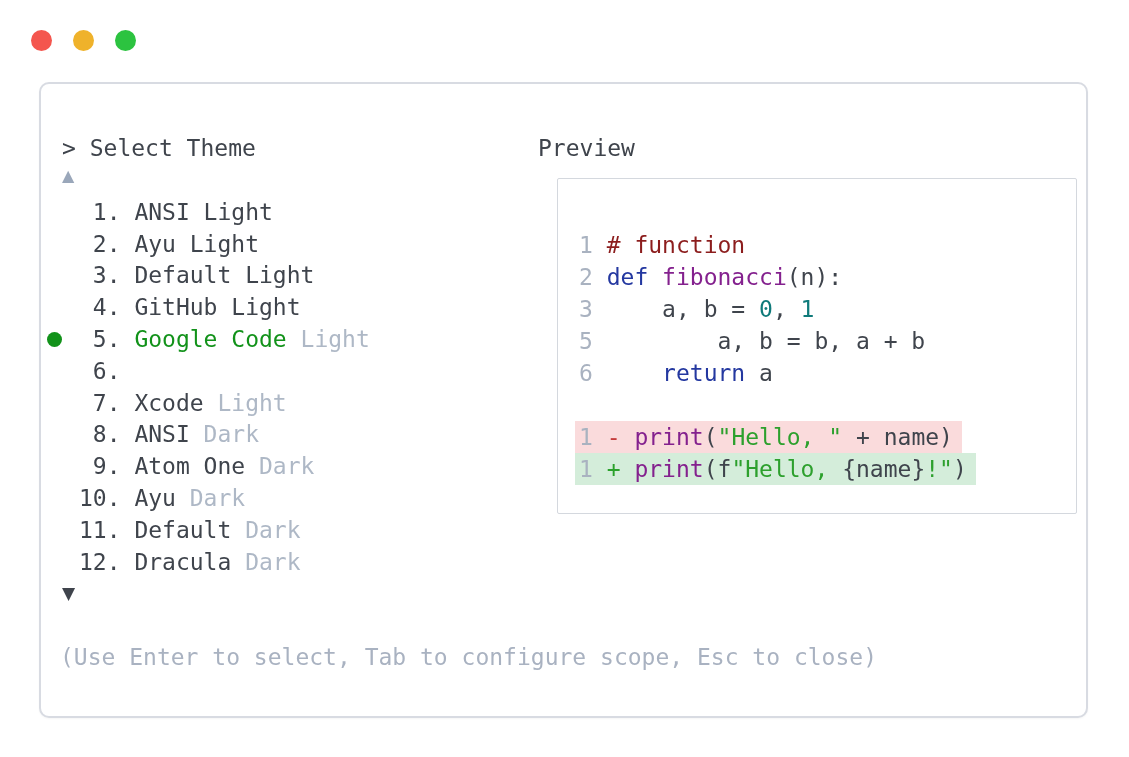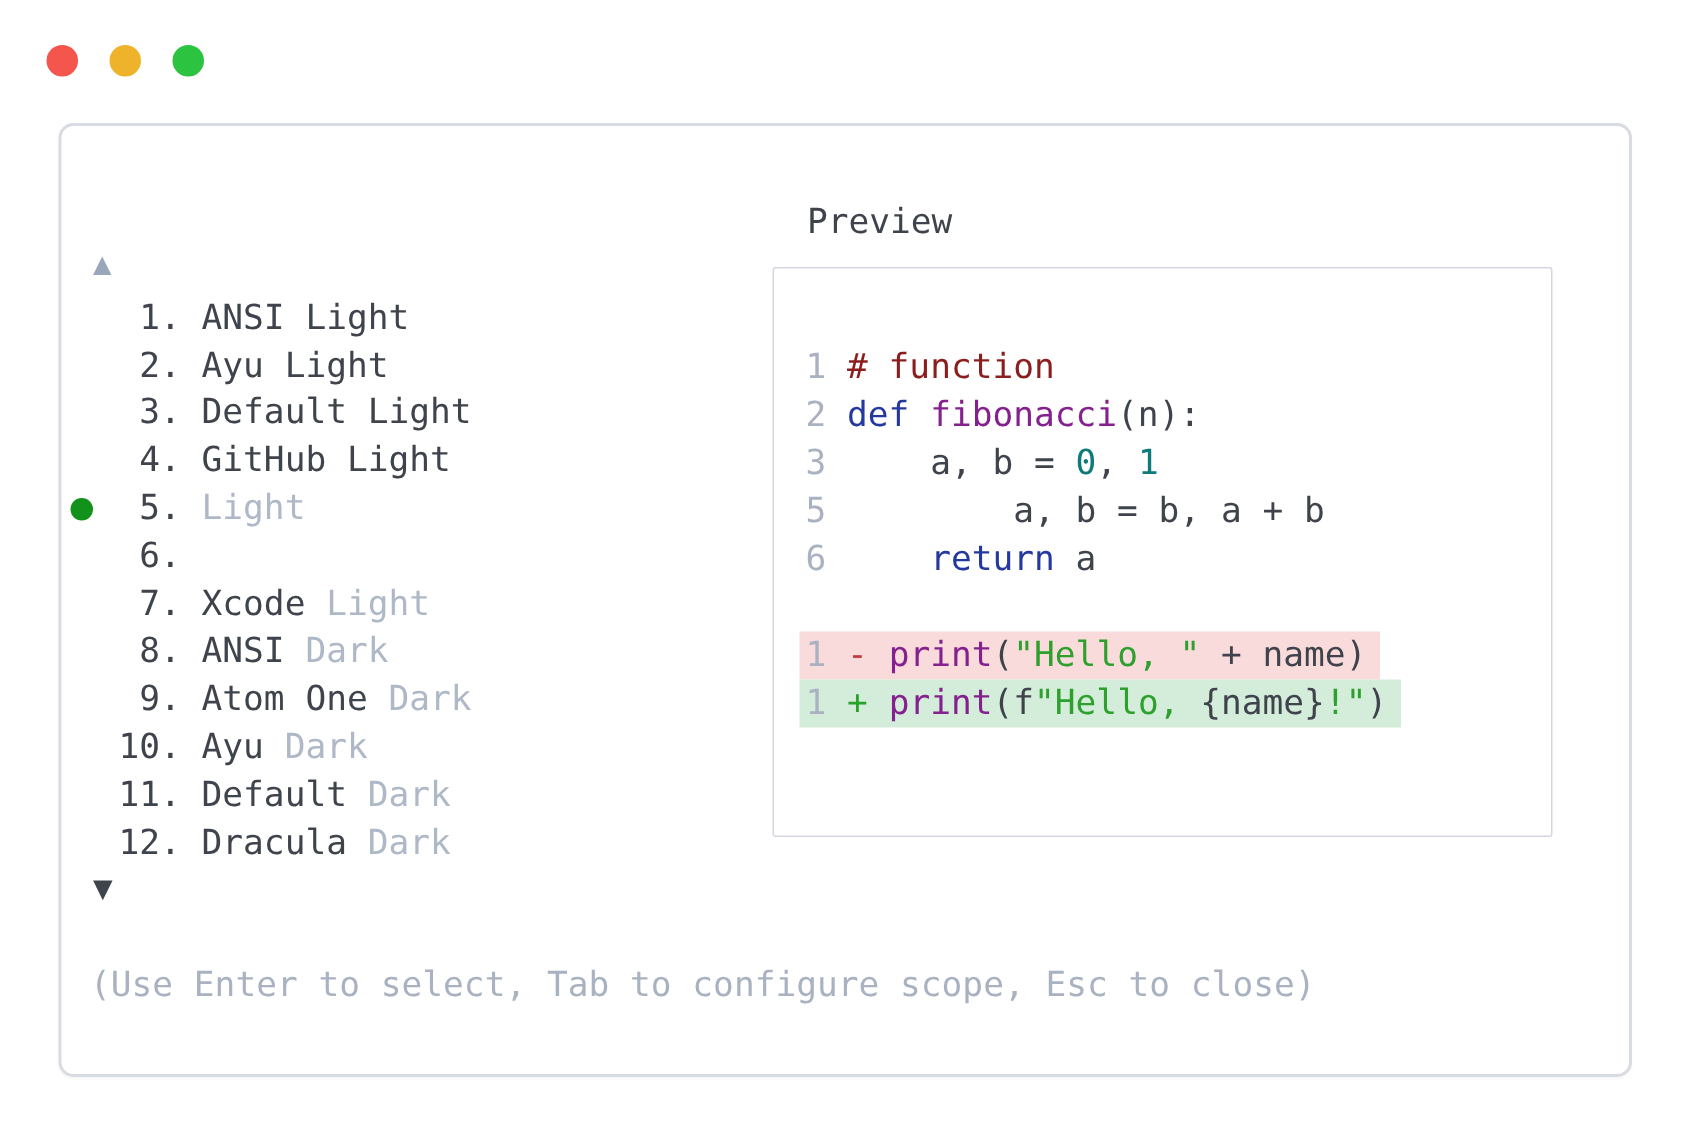--- a/index.html
+++ b/index.html
@@ -37,21 +37,21 @@
   .dot-sel{width:15px;height:15px;border-radius:50%;background:var(--c-selected);margin-left:3px;visibility:hidden;}
   .row.selected .dot-sel{visibility:visible;}
   .num{display:inline-block;width:3ch;text-align:right;flex:none;color:var(--c-text);}
   .name{margin-left:1ch;color:var(--c-text);text-align:right;}
   .row.selected .name{color:var(--c-selected);}
   .suffix{margin-left:1ch;color:var(--c-dim);}
   .suffix:empty{display:none;}
   .help{position:absolute;left:19px;top:559px;line-height:28px;color:var(--c-help);white-space:pre;text-align:right;}
 
   .preview-box{
-    position:absolute;left:474px;top:94px;width:520px;height:380px;
+    position:absolute;left:516px;top:94px;width:520px;height:336px;
     border:1px solid var(--c-preview-border);border-radius:2px;box-sizing:border-box;background:#fff;
   }
   .code{padding:50px 0 0 21px;}
   .code-line{height:32px;line-height:32px;white-space:pre;}
   .ln{color:var(--c-linenum);margin-right:1ch;}
   .diff-bg{display:inline-block;height:32px;line-height:32px;vertical-align:top;
     margin-left:-4px;padding:0 9px 0 4px;}
   .diff-bg.removed{background:var(--c-removed-bg);}
   .diff-bg.added{background:var(--c-added-bg);}
   .tok-plain{color:var(--c-text);}
@@ -66,20 +66,21 @@
 </head>
 <body>
 
 <div class="traffic">
   <span class="tl-dot tl-red"></span>
   <span class="tl-dot tl-yellow"></span>
   <span class="tl-dot tl-green"></span>
 </div>
 
 <div class="window">
+  <div class="prompt">&gt; Select Theme</div>
   <div class="preview-title">Preview</div>
   <div class="up-arrow">▲</div>
   <div class="list">
       <div class="row">
     <span class="bullet-box"><span class="dot-sel"></span></span>
     <span class="num">1.</span>
     <span class="name">ANSI Light</span>
     
   </div>
       <div class="row">
@@ -96,20 +97,21 @@
   </div>
       <div class="row">
     <span class="bullet-box"><span class="dot-sel"></span></span>
     <span class="num">4.</span>
     <span class="name">GitHub Light</span>
     
   </div>
       <div class="row selected">
     <span class="bullet-box"><span class="dot-sel"></span></span>
     <span class="num">5.</span>
+    <span class="name">Google Code</span>
     <span class="suffix">Light</span>
   </div>
       <div class="row">
     <span class="bullet-box"><span class="dot-sel"></span></span>
     <span class="num">6.</span>
     
   </div>
       <div class="row">
     <span class="bullet-box"><span class="dot-sel"></span></span>
     <span class="num">7.</span>

